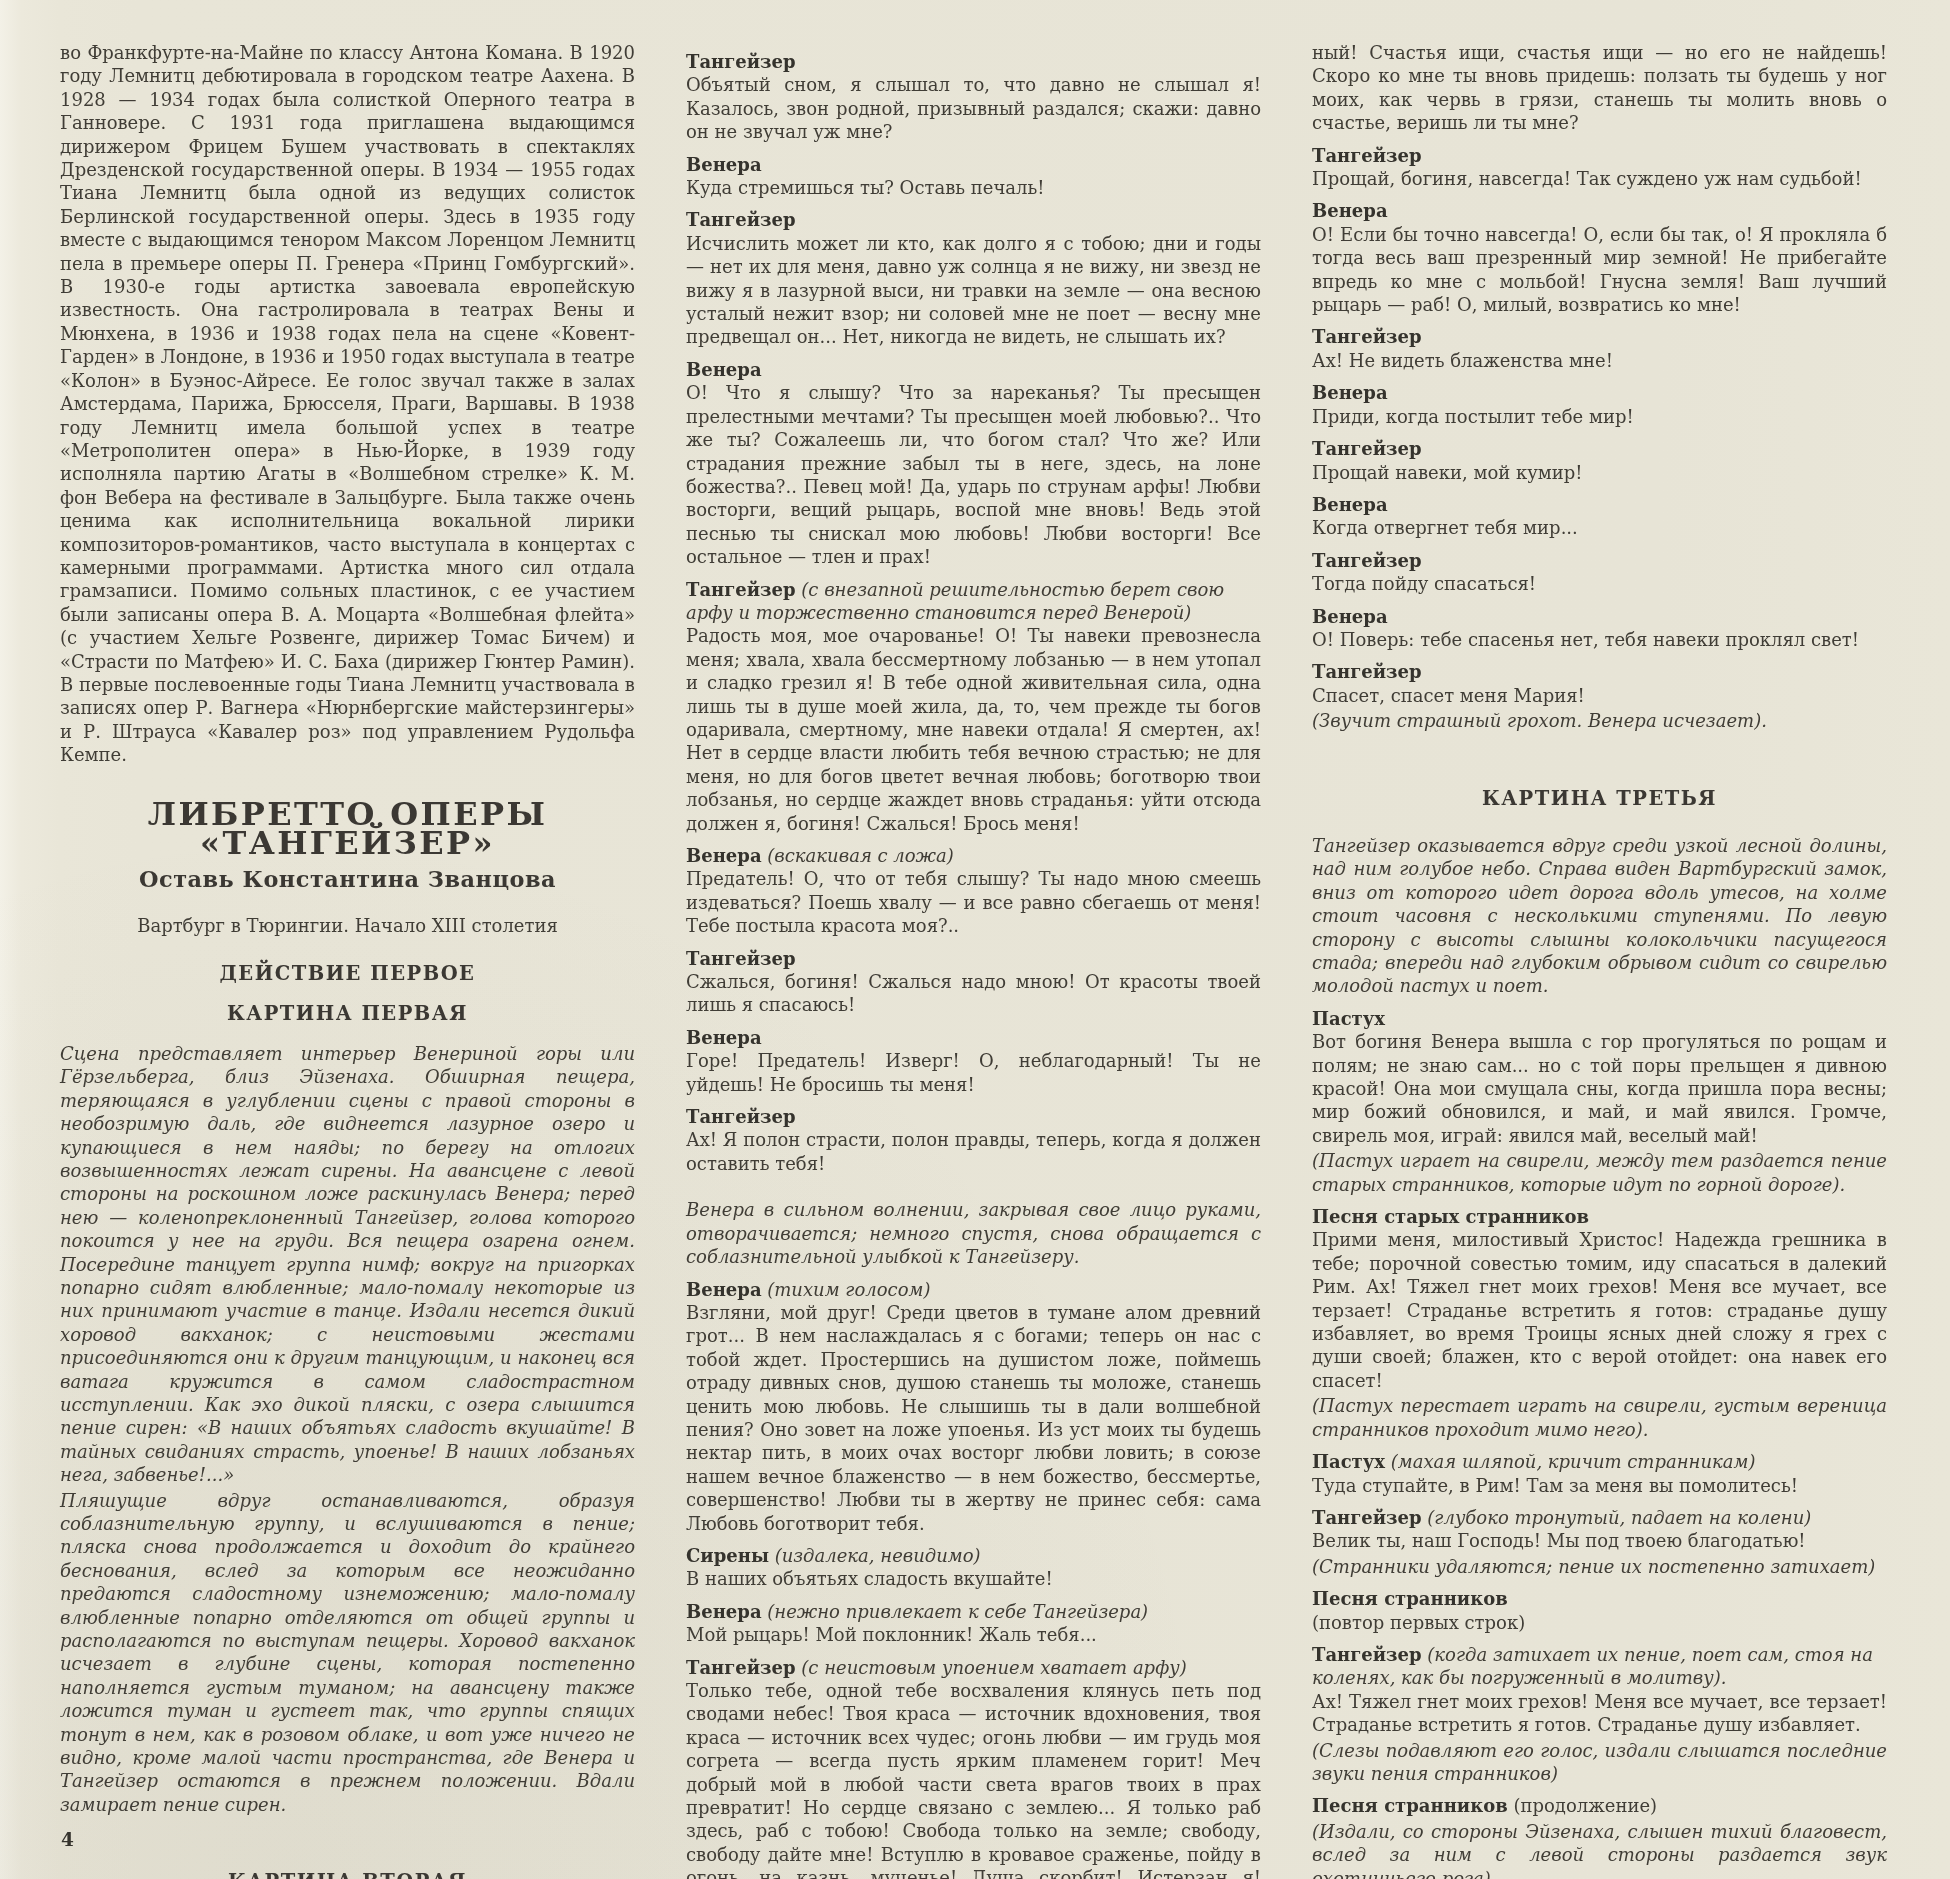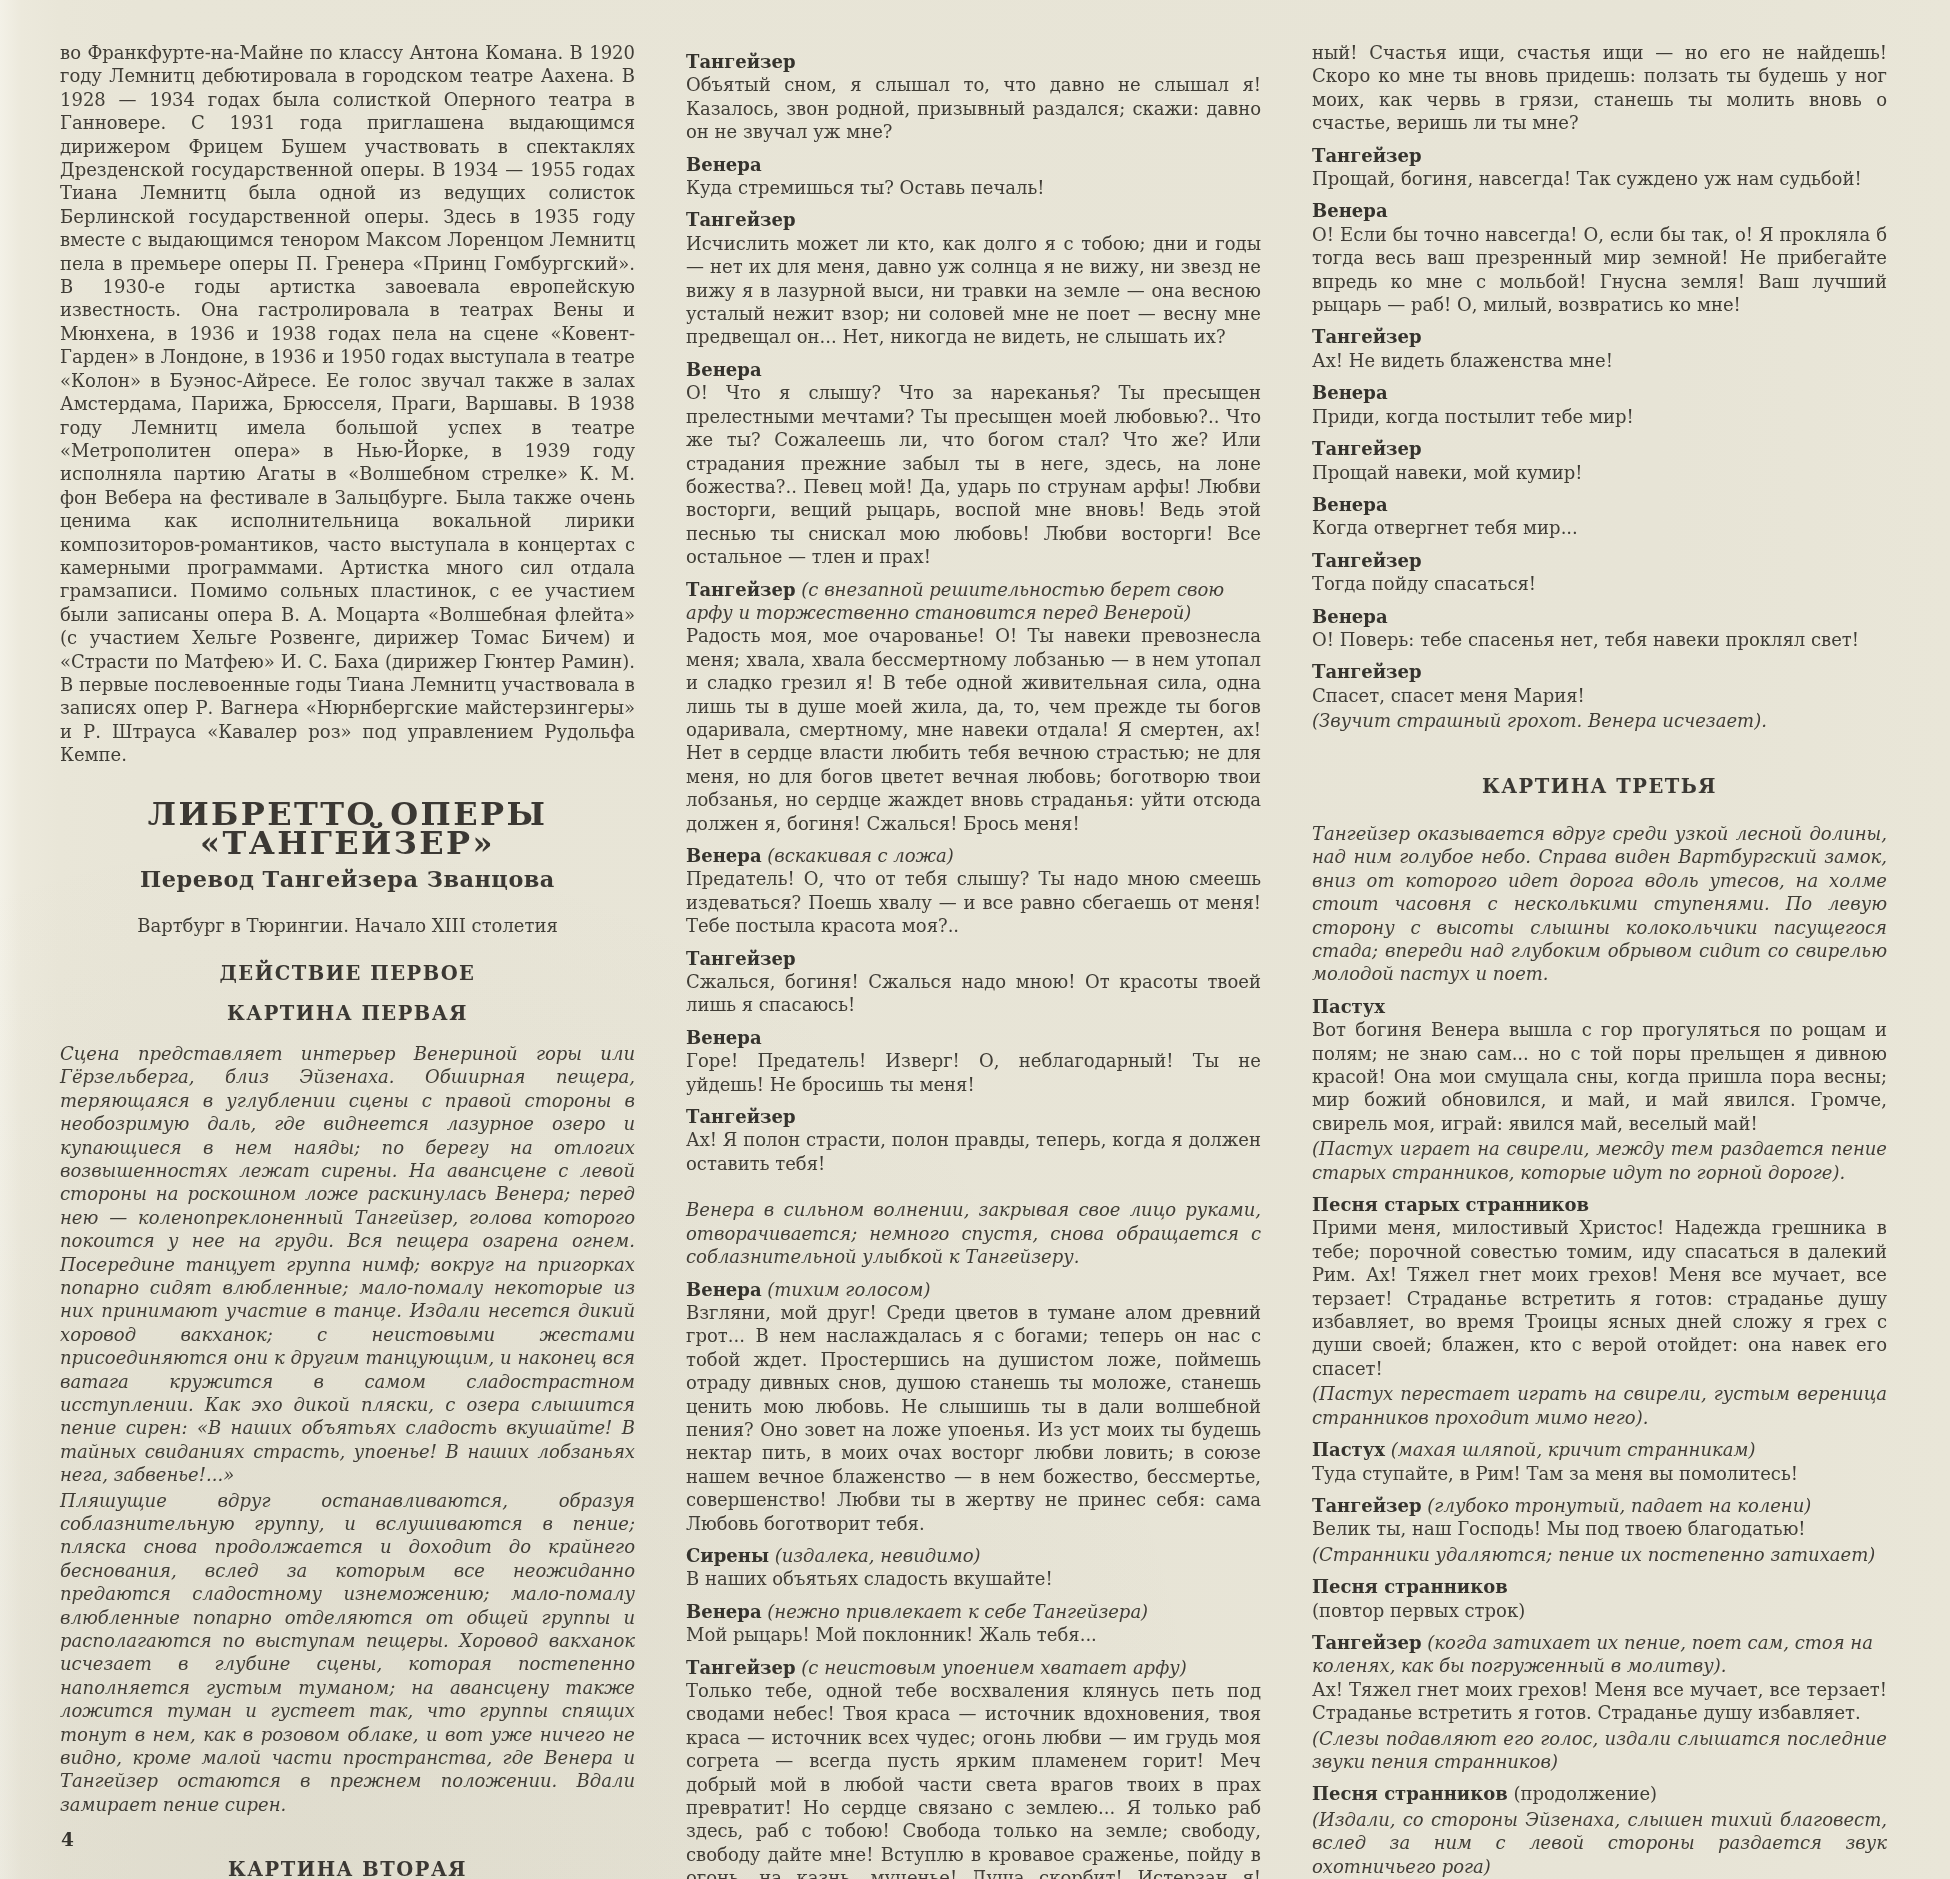--- a/index.html
+++ b/index.html
@@ -37,39 +37,39 @@
   }
   .heading-md {
     text-align:center; font-weight:bold; font-size:22.4px; letter-spacing:0.5px;
     color:#3b3833; margin:2px 0 0 0; line-height:29px;
   }
   .heading-sm {
     text-align:center; font-weight:bold; font-size:19.5px; letter-spacing:1.5px;
     color:#3b3833; margin:23.4px 0 15.6px 0; line-height:25px;
   }
   .heading-sm.sub { margin-top:11.7px; }
-  .heading-sm.spaced { margin-top:41px; margin-bottom:23.4px; }
+  .heading-sm.spaced { margin-top:53px; margin-bottom:23.4px; }
   .heading-sm.spaced-lg { margin-top:114px; margin-bottom:25px; }
   .stage.after-gap { margin-top:23px; }
   .page-number {
     position:absolute; left:61px; bottom:29px;
     font-weight:bold; font-size:18.5px; color:#35332d;
   }
 </style>
 </head>
 <body>
 
 <div class="paper-bg"></div>
 <div class="paper-shade"></div>
 
 <div class="columns">
   <div class="col">
       <div class="block paragraph">во Франкфурте-на-Майне по классу Антона Комана. В 1920 году Лемнитц дебютировала в городском театре Аахена. В 1928 — 1934 годах была солисткой Оперного театра в Ганновере. С 1931 года приглашена выдающимся дирижером Фрицем Бушем участвовать в спектаклях Дрезденской государственной оперы. В 1934 — 1955 годах Тиана Лемнитц была одной из ведущих солисток Берлинской государственной оперы. Здесь в 1935 году вместе с выдающимся тенором Максом Лоренцом Лемнитц пела в премьере оперы П. Гренера «Принц Гомбургский». В 1930-е годы артистка завоевала европейскую известность. Она гастролировала в театрах Вены и Мюнхена, в 1936 и 1938 годах пела на сцене «Ковент-Гарден» в Лондоне, в 1936 и 1950 годах выступала в театре «Колон» в Буэнос-Айресе. Ее голос звучал также в залах Амстердама, Парижа, Брюсселя, Праги, Варшавы. В 1938 году Лемнитц имела большой успех в театре «Метрополитен опера» в Нью-Йорке, в 1939 году исполняла партию Агаты в «Волшебном стрелке» К. М. фон Вебера на фестивале в Зальцбурге. Была также очень ценима как исполнительница вокальной лирики композиторов-романтиков, часто выступала в концертах с камерными программами. Артистка много сил отдала грамзаписи. Помимо сольных пластинок, с ее участием были записаны опера В. А. Моцарта «Волшебная флейта» (с участием Хельге Розвенге, дирижер Томас Бичем) и «Страсти по Матфею» И. С. Баха (дирижер Гюнтер Рамин). В первые послевоенные годы Тиана Лемнитц участвовала в записях опер Р. Вагнера «Нюрнбергские майстерзингеры» и Р. Штрауса «Кавалер роз» под управлением Рудольфа Кемпе.</div>
       <div class="block heading-lg">ЛИБРЕТТО ОПЕРЫ «ТАНГЕЙЗЕР»</div>
-      <div class="block heading-md">Перевод Тангейзера Званцова</div>
+      <div class="block heading-md">Оставь Константина Званцова</div>
       <div class="block stage-center">Вартбург в Тюрингии. Начало XIII столетия</div>
       <div class="block heading-sm">ДЕЙСТВИЕ ПЕРВОЕ</div>
       <div class="block heading-sm sub">КАРТИНА ПЕРВАЯ</div>
       <div class="block stage">Сцена представляет интерьер Венериной горы или Гёрзельберга, близ Эйзенаха. Обширная пещера, теряющаяся в углублении сцены с правой стороны в необозримую даль, где виднеется лазурное озеро и купающиеся в нем наяды; по берегу на отлогих возвышенностях лежат сирены. На авансцене с левой стороны на роскошном ложе раскинулась Венера; перед нею — коленопреклоненный Тангейзер, голова которого покоится у нее на груди. Вся пещера озарена огнем. Посередине танцует группа нимф; вокруг на пригорках попарно сидят влюбленные; мало-помалу некоторые из них принимают участие в танце. Издали несется дикий хоровод вакханок; с неистовыми жестами присоединяются они к другим танцующим, и наконец вся ватага кружится в самом сладострастном исступлении. Как эхо дикой пляски, с озера слышится пение сирен: «В наших объятьях сладость вкушайте! В тайных свиданиях страсть, упоенье! В наших лобзаньях нега, забвенье!...»</div>
       <div class="block stage">Пляшущие вдруг останавливаются, образуя соблазнительную группу, и вслушиваются в пение; пляска снова продолжается и доходит до крайнего беснования, вслед за которым все неожиданно предаются сладостному изнеможению; мало-помалу влюбленные попарно отделяются от общей группы и располагаются по выступам пещеры. Хоровод вакханок исчезает в глубине сцены, которая постепенно наполняется густым туманом; на авансцену также ложится туман и густеет так, что группы спящих тонут в нем, как в розовом облаке, и вот уже ничего не видно, кроме малой части пространства, где Венера и Тангейзер остаются в прежнем положении. Вдали замирает пение сирен.</div>
       <div class="block heading-sm spaced">КАРТИНА ВТОРАЯ</div>
       <div class="block stage">Тангейзер, как бы очнувшись, делает быстрое движение головой. Венера, ласкаясь, его удерживает. Тангейзер проводит рукой по глазам, как бы желая уловить сновидение.</div>
     </div>
   <div class="col">
       <div class="block speaker"><span>Тангейзер</span></div>

